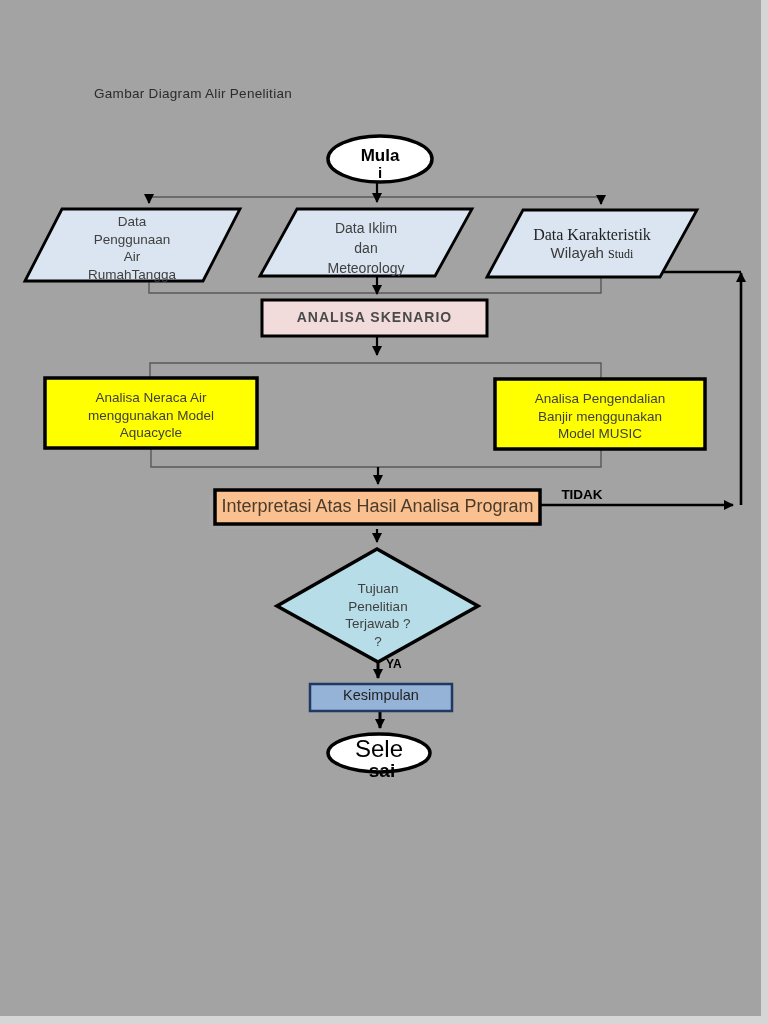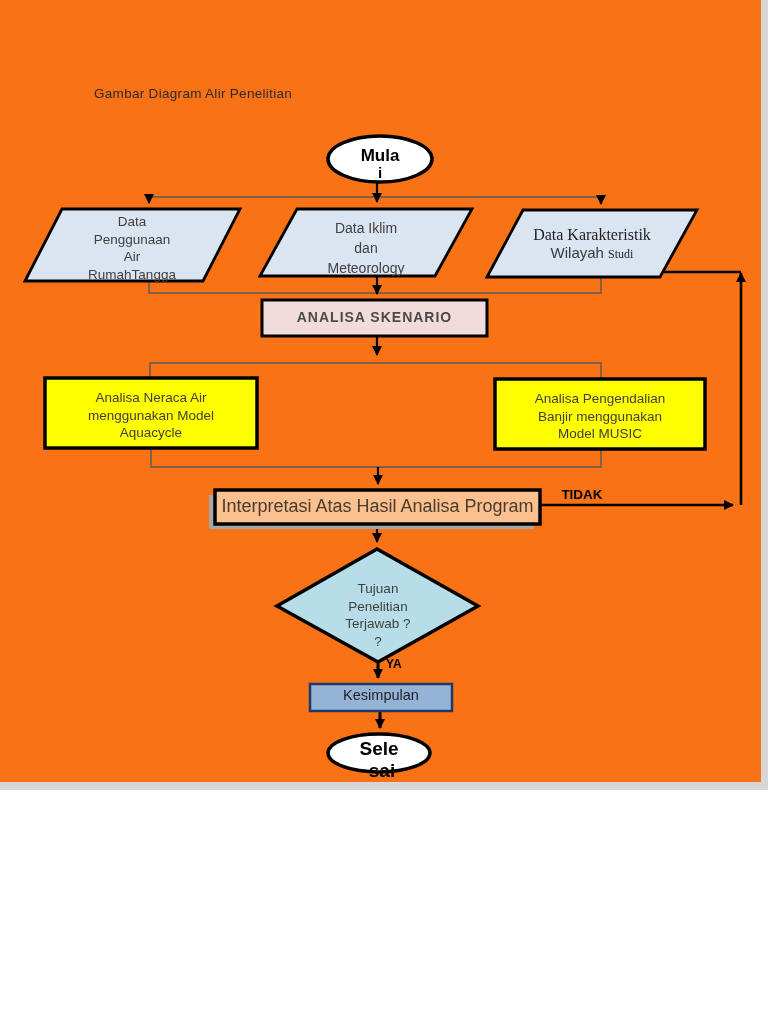--- a/index.html
+++ b/index.html
@@ -1,17 +1,17 @@
 <!DOCTYPE html>
 <html><head>
 <meta charset="utf-8">
 <style>
   html,body{margin:0;padding:0;background:#ffffff;}
   .page{
-    position:relative;width:768px;height:790px;background:#f97316;overflow:hidden;
+    position:relative;width:768px;height:1024px;background:#a3a3a3;overflow:hidden;
     font-family:"Liberation Sans",sans-serif;
   }
   .edge-right{position:absolute;right:0;top:0;width:7px;height:1024px;background:#d6d6d6;}
   .edge-bottom{position:absolute;left:0;bottom:0;width:768px;height:8px;background:#d6d6d6;}
   svg.diagram{position:absolute;left:0;top:0;}
   .txt{position:absolute;color:#404040;text-align:center;line-height:17.5px;font-size:13.5px;}
   .caption{position:absolute;left:94px;top:86px;font-size:13.5px;color:#2b2b2b;letter-spacing:.3px;}
   .start-txt{left:330px;top:146px;width:100px;font-weight:bold;font-size:17px;color:#000;line-height:19px;}
   .start-i{left:330px;top:165px;width:100px;font-weight:bold;font-size:15px;color:#000;line-height:15px;}
   .p1-txt{left:52px;top:213px;width:160px;}
@@ -20,21 +20,21 @@
   .p3-l2{left:512px;top:244px;width:160px;font-size:15px;color:#3a3a3a;line-height:18px;}
   .p3-l2 .small-serif{font-family:"Liberation Serif",serif;font-size:12px;color:#1f1f1f;}
   .analisa-txt{left:262px;top:309px;width:225px;font-size:14px;letter-spacing:1px;color:#4a4a4a;font-weight:bold;}
   .yellow-l-txt{left:45px;top:389px;width:212px;color:#3f3f3f;}
   .yellow-r-txt{left:495px;top:390px;width:210px;color:#3f3f3f;}
   .interp-txt{left:215px;top:498px;width:325px;font-size:18px;color:#4a3b2a;}
   .tidak-txt{left:550px;top:486px;width:64px;font-weight:bold;font-size:13.5px;color:#000;}
   .diamond-txt{left:302px;top:580px;width:152px;color:#3f3f3f;}
   .ya-txt{left:386px;top:656px;width:40px;font-weight:bold;font-size:12px;color:#000;text-align:left;}
   .kesimpulan-txt{left:310px;top:687px;width:142px;font-size:14.5px;color:#1f1f1f;}
-  .end-txt{left:329px;top:739px;width:100px;font-weight:bold;font-size:19px;color:#000;line-height:20px;}
+  .end-txt{left:329px;top:739px;width:100px;font-weight:normal;font-size:24px;color:#000;line-height:20px;}
   .end-sai{left:332px;top:761px;width:100px;font-weight:bold;font-size:19px;color:#000;line-height:20px;}
 </style>
 </head>
 <body>
 
 <div class="page">
 
   <svg class="diagram" width="768" height="1024" viewBox="0 0 768 1024">
     <defs>
       <marker id="ah" markerUnits="userSpaceOnUse" markerWidth="12" markerHeight="10" refX="9" refY="5" orient="auto">

